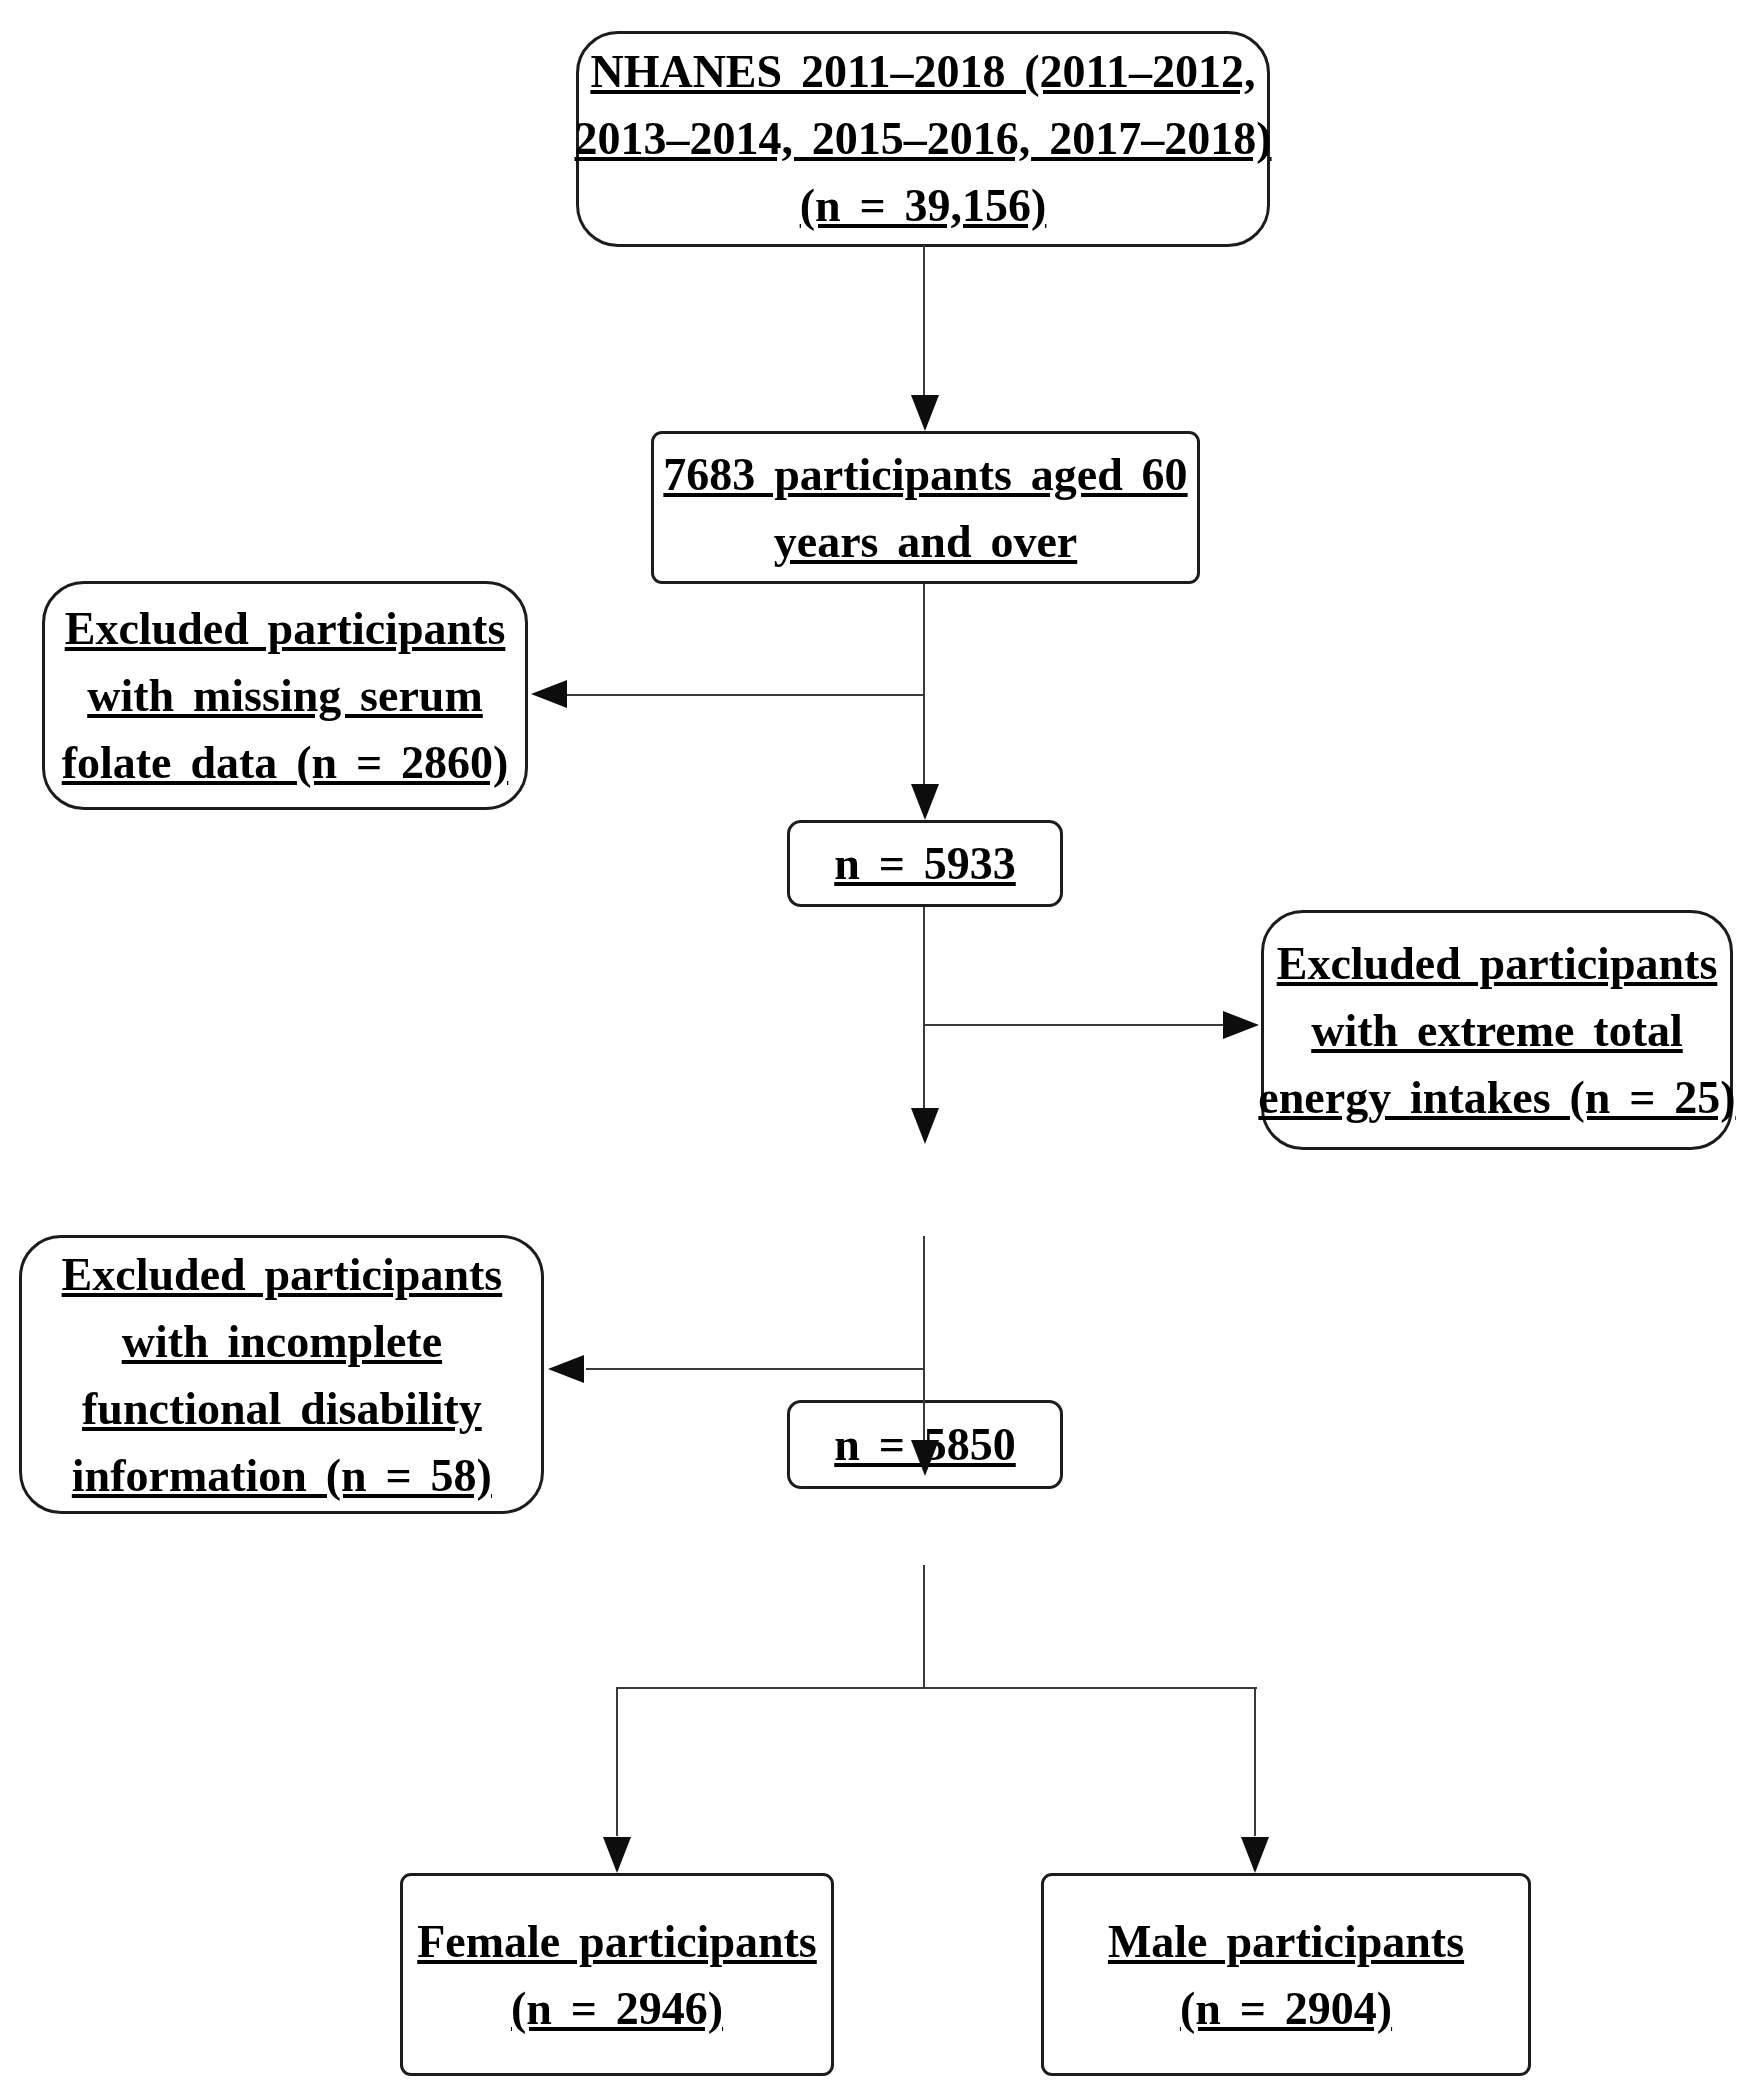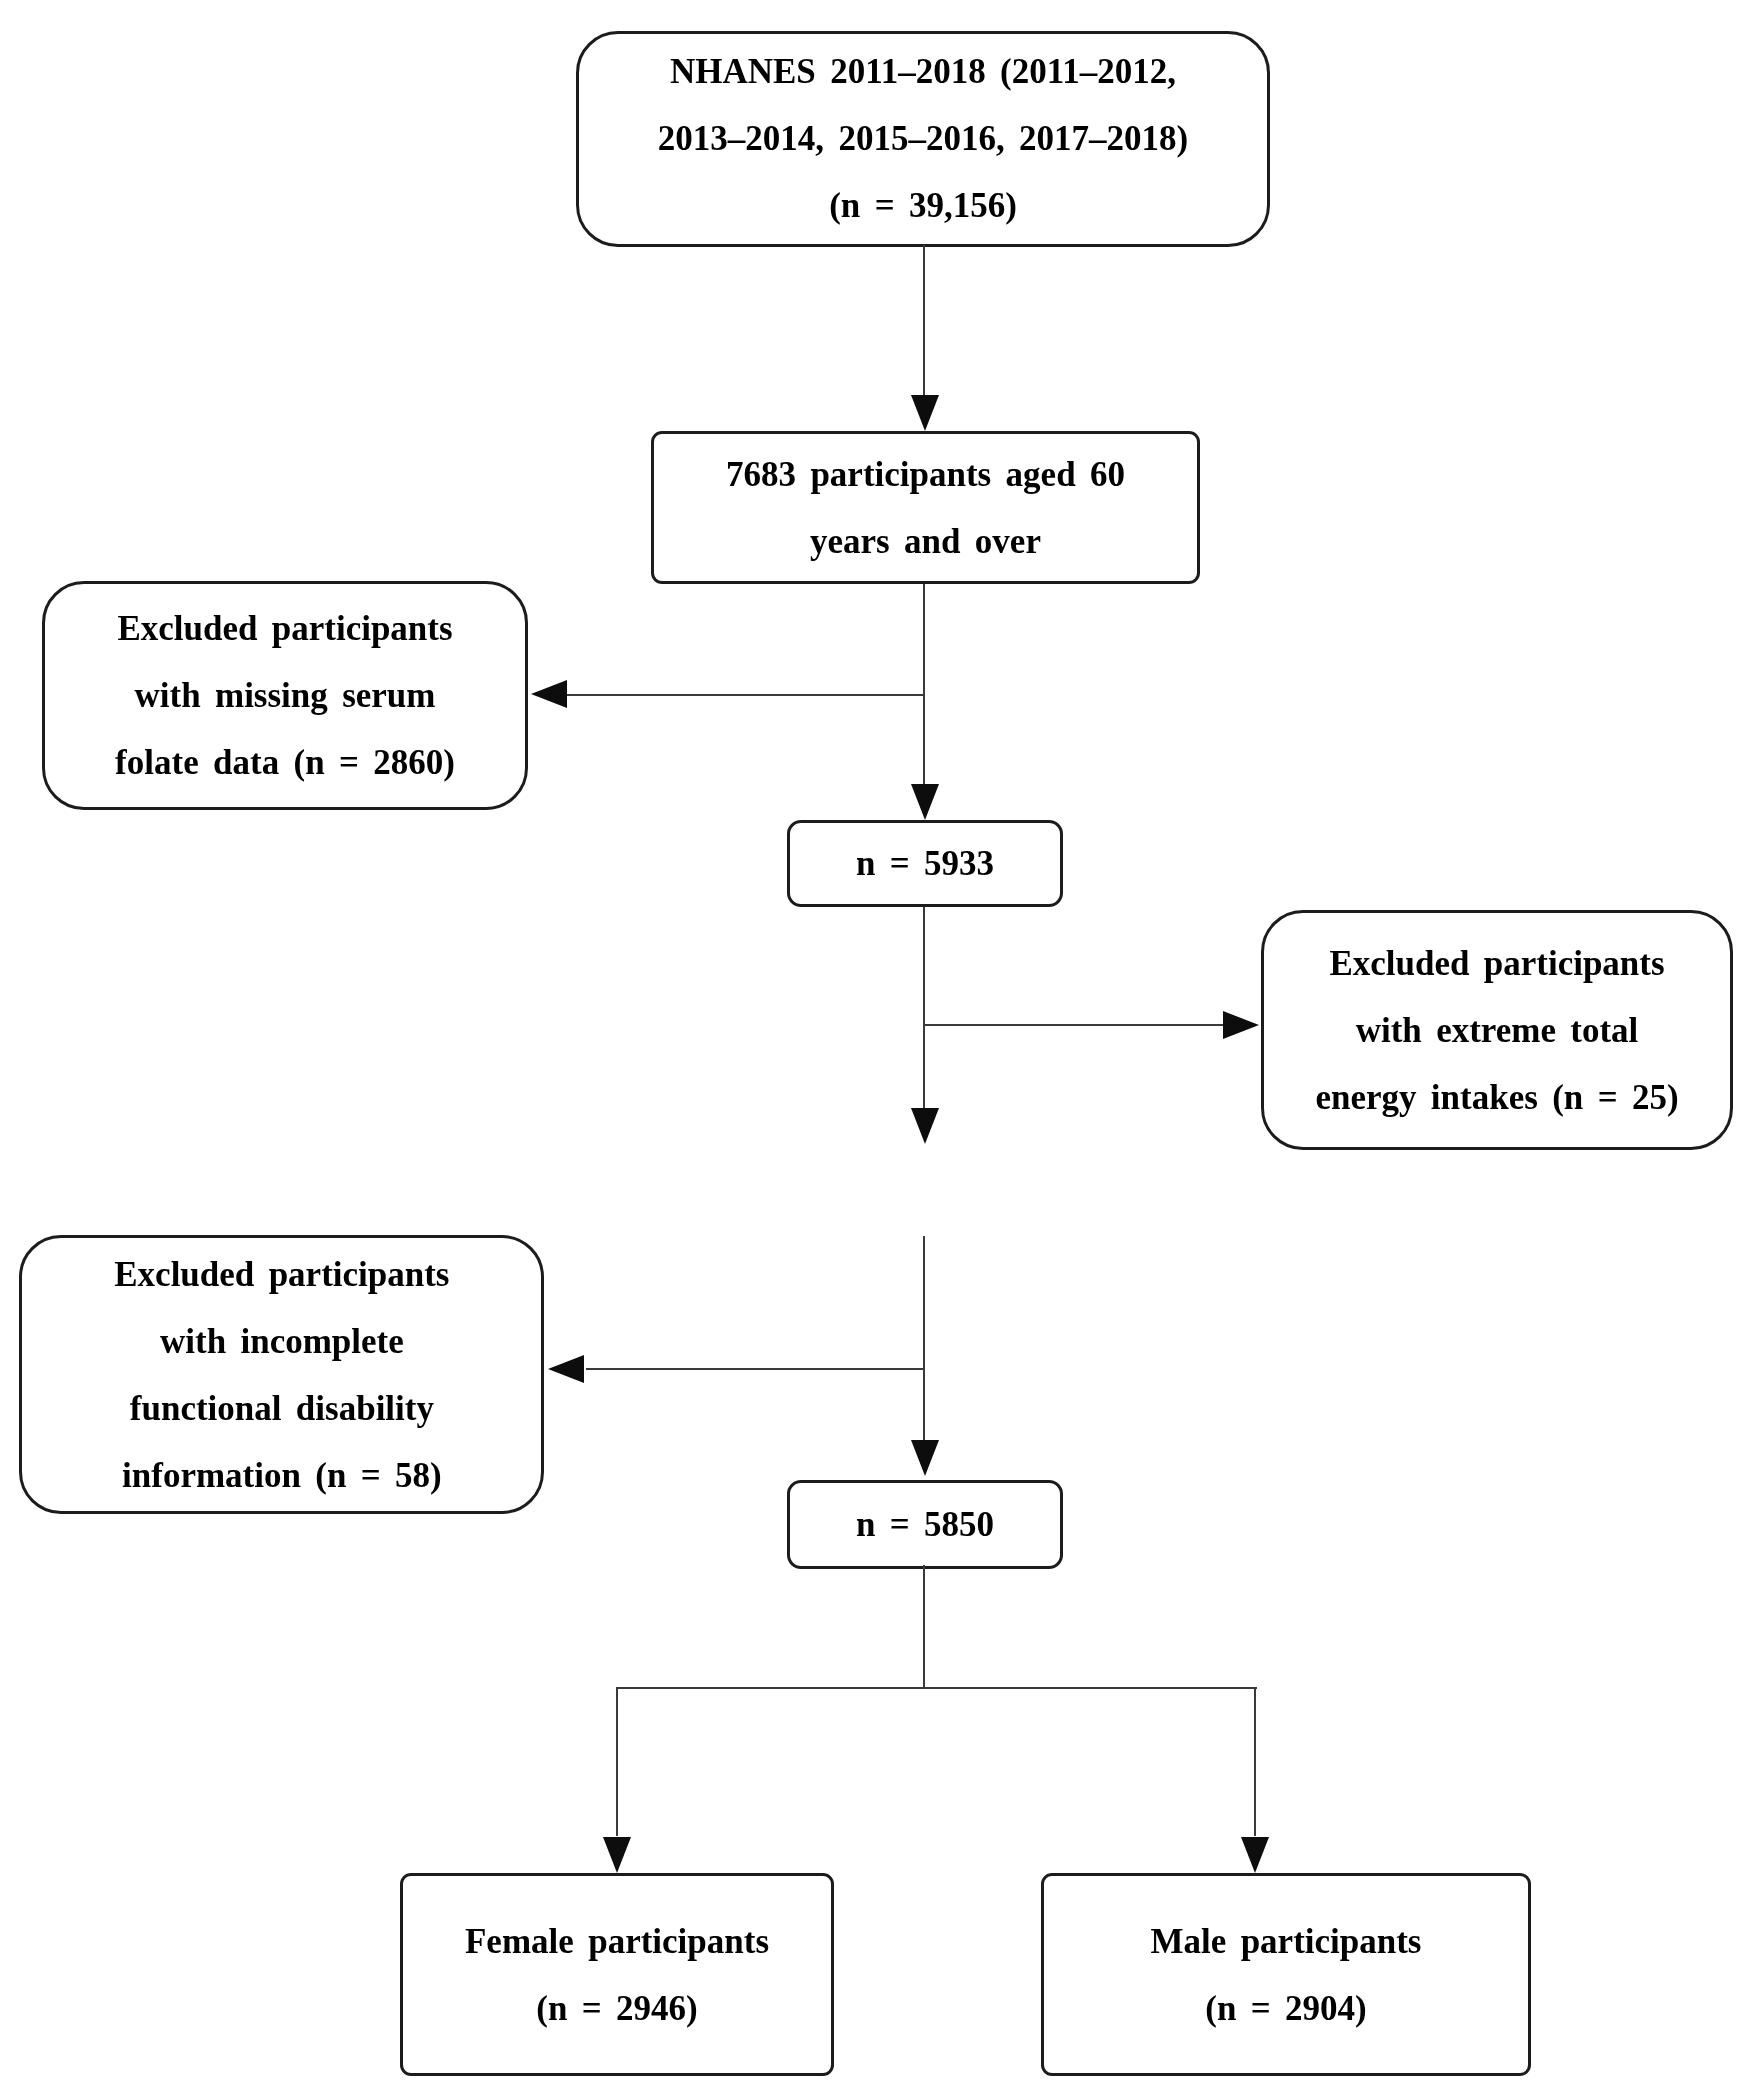--- a/index.html
+++ b/index.html
@@ -25,24 +25,25 @@
     display: flex;
     flex-direction: column;
     justify-content: center;
     align-items: center;
     text-align: center;
   }
   .box.r-large  { border-radius: 42px; }
   .box.r-medium { border-radius: 11px; }
   .box.r-small  { border-radius: 14px; }
   .tline {
-    font-size: 35px;
+    font-size: 46px;
     line-height: 67px;
     white-space: nowrap;
     word-spacing: 0.16em;
+    text-decoration: underline;
   }
   .hline, .vline {
     position: absolute;
     background: #3a3a3a;
   }
   .arrow-down, .arrow-left, .arrow-right {
     position: absolute;
     width: 0;
     height: 0;
   }
@@ -95,21 +96,21 @@
   </div>
 
 
   <div class="box r-large" style="left:19.4px; top:1235px; width:525px; height:279px;">
     <div class="tline">Excluded participants</div>
     <div class="tline">with incomplete</div>
     <div class="tline">functional disability</div>
     <div class="tline">information (n = 58)</div>
   </div>
 
-  <div class="box r-small" style="left:787px; top:1480px; width:276px; height:89px;">
+  <div class="box r-small" style="left:787px; top:1400px; width:276px; height:89px;">
     <div class="tline">n = 5850</div>
   </div>
 
   <div class="box r-medium" style="left:400px; top:1873px; width:434px; height:203px;">
     <div class="tline">Female participants</div>
     <div class="tline">(n = 2946)</div>
   </div>
 
   <div class="box r-medium" style="left:1041px; top:1873px; width:490px; height:203px;">
     <div class="tline">Male participants</div>

